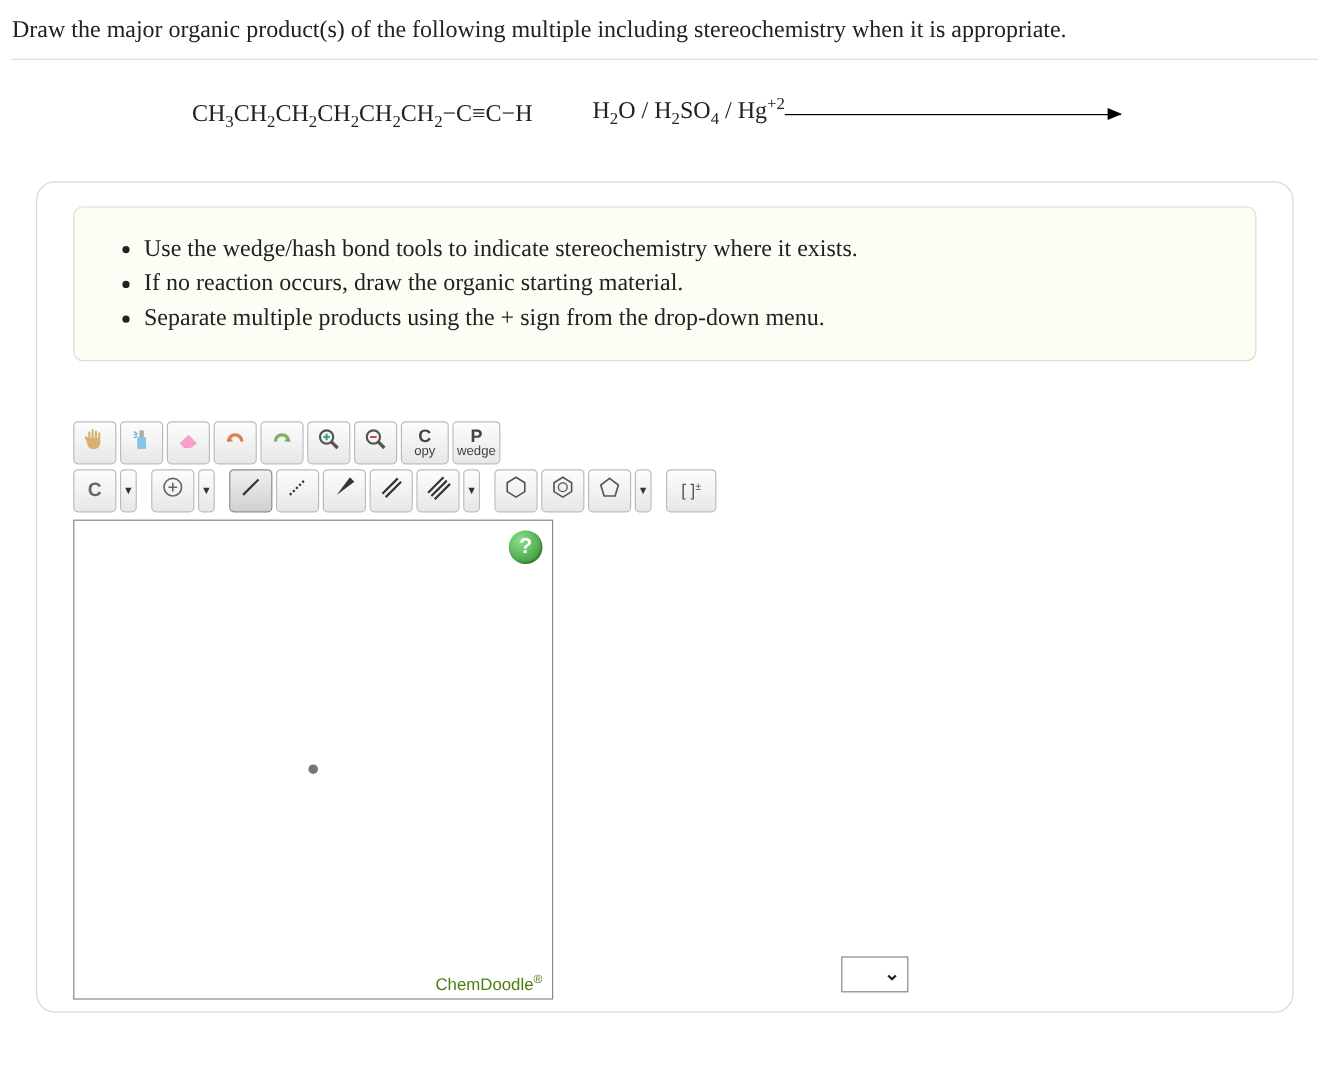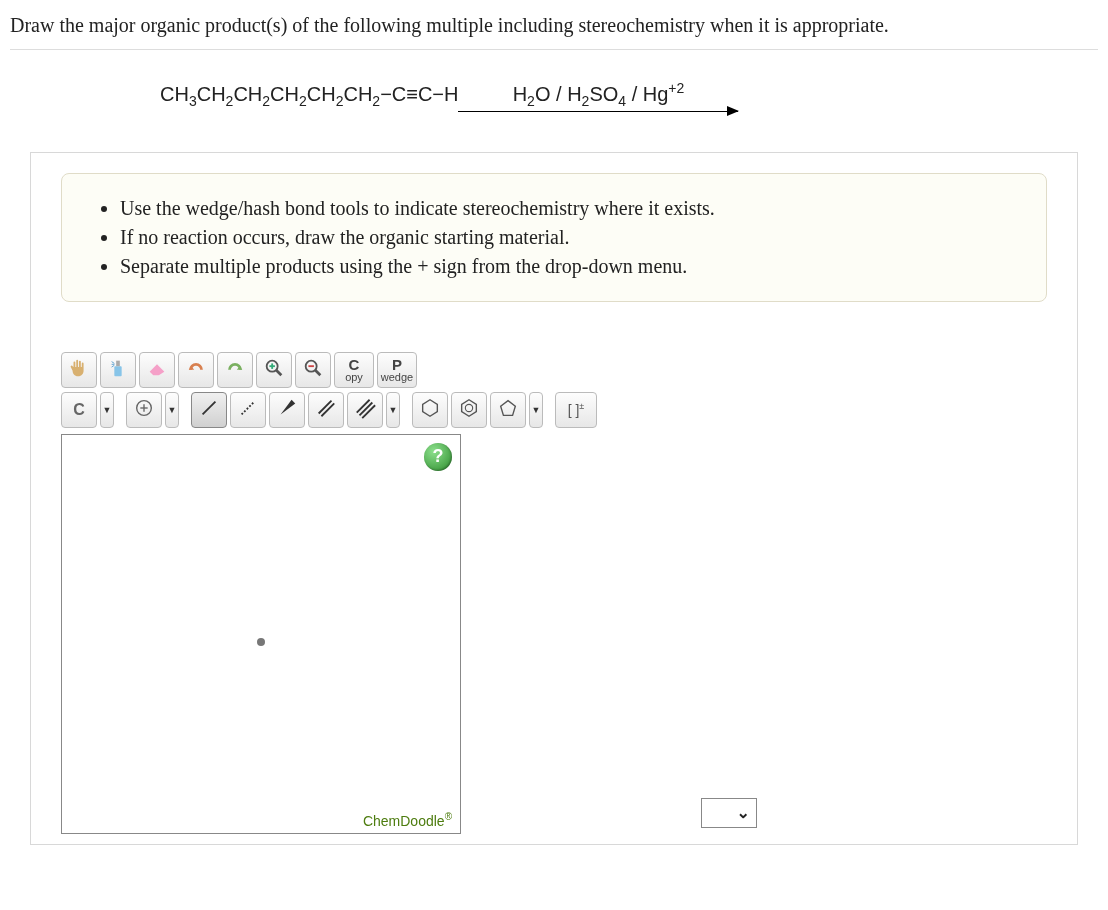--- a/index.html
+++ b/index.html
@@ -12,29 +12,29 @@
       width: 1108px;
     }
     .question-text {
       padding: 6px 0 12px 0;
       border-bottom: 1px solid #ddd;
       margin-bottom: 30px;
       font-size: 20px;
     }
     .reaction-line {
       display: flex;
-      align-items: center;
+      align-items: flex-end;
+      gap: 50px;
       margin: 0 0 40px 150px;
-      font-family: Liberation Sans, sans-serif;
+      font-family: Liberation Serif, serif;
     }
     .reactant { font-size: 20px; }
     .reactant sub { font-size: 14px; vertical-align: sub; }
     .conditions-group {
       display: flex;
-      flex-direction: column;
       align-items: center;
     }
     .conditions { font-size: 20px; margin-bottom: 2px; }
     .conditions sub { font-size: 14px; vertical-align: sub; }
     .conditions sup { font-size: 14px; vertical-align: super; }
     .arrow-shaft {
       width: 280px;
       height: 1px;
       background: #000;
       position: relative;
@@ -43,21 +43,21 @@
       content: '';
       position: absolute;
       right: -1px;
       top: -5px;
       border-left: 12px solid #000;
       border-top: 5px solid transparent;
       border-bottom: 5px solid transparent;
     }
     .answer-box {
       border: 1px solid #d8d8d8;
-      border-radius: 0;
+      border-radius: 16px;
       padding: 20px 30px 16px 30px;
       margin: 0 20px;
     }
     .instructions {
       border: 1px solid #e0dcc8;
       background: #fdfdf6;
       border-radius: 8px;
       padding: 20px 30px;
       margin-bottom: 50px;
     }

